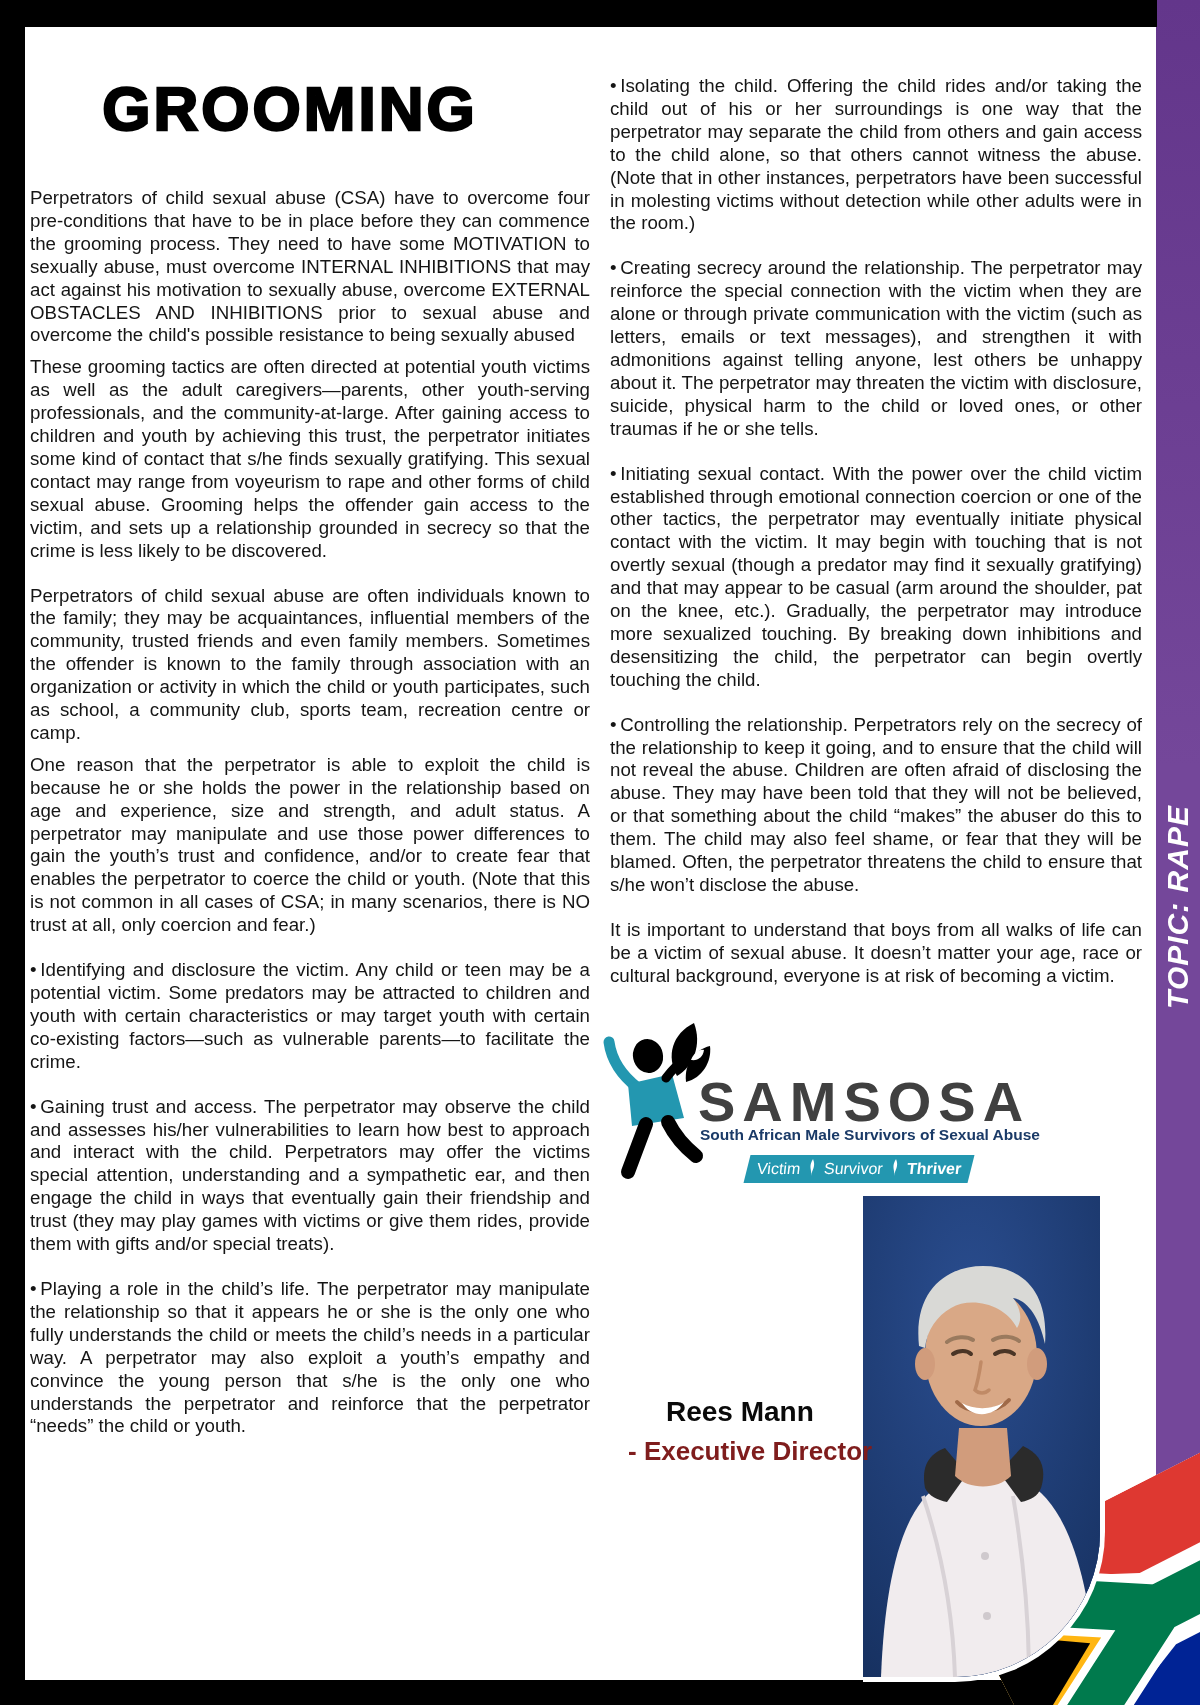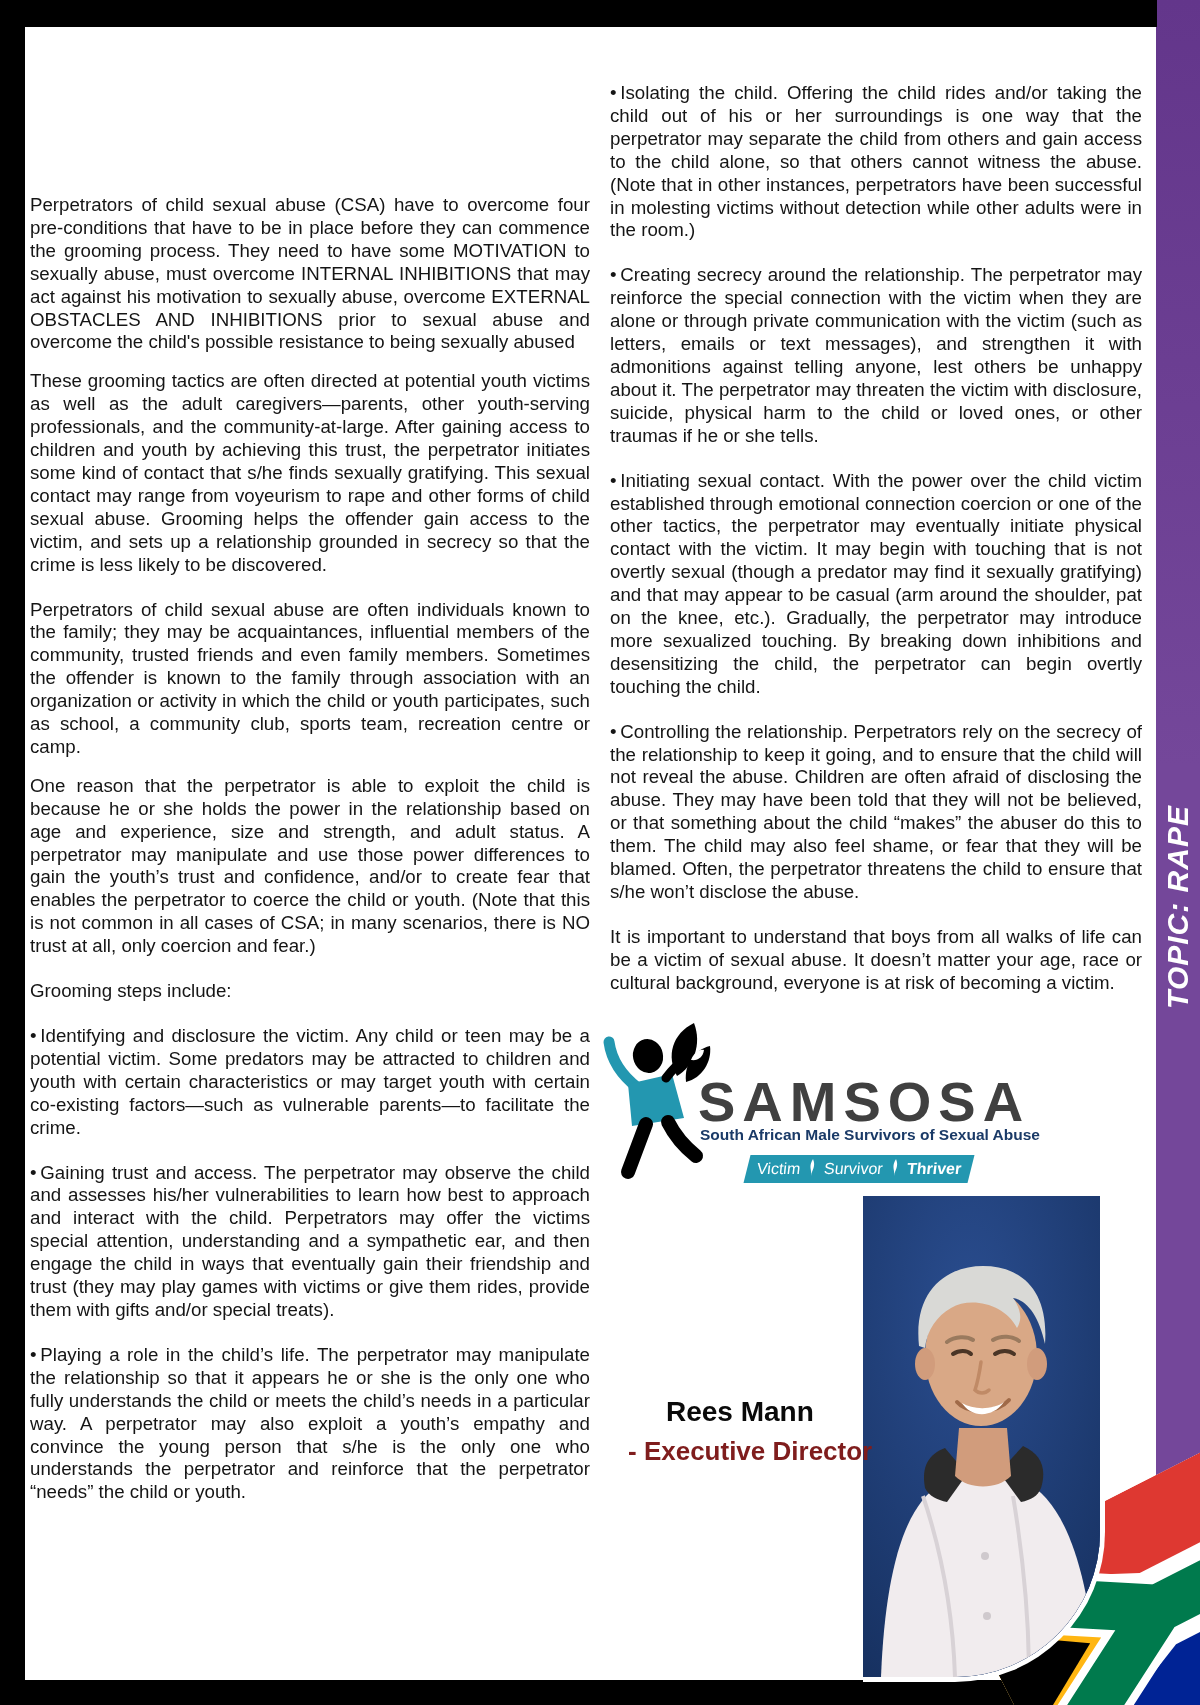--- a/index.html
+++ b/index.html
@@ -31,21 +31,21 @@
   }
   .topic{
     position:absolute;left:1008px;top:890px;width:340px;height:34px;
     transform:rotate(-90deg);
     text-align:center;
     color:#ffffff;font-style:italic;font-weight:bold;font-size:30px;letter-spacing:1px;
     z-index:2;white-space:nowrap;
   }
   
   .col{position:absolute;text-align:justify;font-size:18.7px;line-height:22.9px;color:#151515;}
-  .col p{margin:16px 0 22px 0;}
+  .col p{margin:9px 0 22px 0;}
   .col p.joined{margin-bottom:0;}
   .col-left{left:30px;top:178px;width:560px;}
   .col-right{left:610px;top:66px;width:532px;}
   .bullet::before{content:"\2022\2009";}
   .page-title{
     position:absolute;left:30px;top:78px;width:520px;
     text-align:center;
     font-size:62px;font-weight:bold;letter-spacing:3px;line-height:1;
     color:#000;
     -webkit-text-stroke:2.4px #000;
@@ -102,27 +102,27 @@
 <body>
 
 <div class="page">
 
   <div class="frame-top"></div>
   <div class="frame-left"></div>
   <div class="frame-bottom"></div>
   <div class="side-bar"></div>
   <div class="topic">TOPIC: RAPE</div>
 
+  <div class="page-title">GROOMING</div>
 
   <div class="col col-left">
     <p class="joined">Perpetrators of child sexual abuse (CSA) have to overcome four pre-conditions that have to be in place before they can commence the grooming process. They need to have some MOTIVATION to sexually abuse, must overcome INTERNAL INHIBITIONS that may act against his motivation to sexually abuse, overcome EXTERNAL OBSTACLES AND INHIBITIONS prior to sexual abuse and overcome the child's possible resistance to being sexually abused</p>
     <p>These grooming tactics are often directed at potential youth victims as well as the adult caregivers—parents, other youth-serving professionals, and the community-at-large. After gaining access to children and youth by achieving this trust, the perpetrator initiates some kind of contact that s/he finds sexually gratifying. This sexual contact may range from voyeurism to rape and other forms of child sexual abuse. Grooming helps the offender gain access to the victim, and sets up a relationship grounded in secrecy so that the crime is less likely to be discovered.</p>
     <p class="joined">Perpetrators of child sexual abuse are often individuals known to the family; they may be acquaintances, influential members of the community, trusted friends and even family members. Sometimes the offender is known to the family through association with an organization or activity in which the child or youth participates, such as school, a community club, sports team, recreation centre or camp.</p>
     <p>One reason that the perpetrator is able to exploit the child is because he or she holds the power in the relationship based on age and experience, size and strength, and adult status. A perpetrator may manipulate and use those power differences to gain the youth’s trust and confidence, and/or to create fear that enables the perpetrator to coerce the child or youth. (Note that this is not common in all cases of CSA; in many scenarios, there is NO trust at all, only coercion and fear.)</p>
-    <p>Grooming steps include:</p>
     <p class="bullet">Identifying and disclosure the victim. Any child or teen may be a potential victim. Some predators may be attracted to children and youth with certain characteristics or may target youth with certain co-existing factors—such as vulnerable parents—to facilitate the crime.</p>
     <p class="bullet">Gaining trust and access. The perpetrator may observe the child and assesses his/her vulnerabilities to learn how best to approach and interact with the child. Perpetrators may offer the victims special attention, understanding and a sympathetic ear, and then engage the child in ways that eventually gain their friendship and trust (they may play games with victims or give them rides, provide them with gifts and/or special treats).</p>
     <p class="bullet">Playing a role in the child’s life. The perpetrator may manipulate the relationship so that it appears he or she is the only one who fully understands the child or meets the child’s needs in a particular way. A perpetrator may also exploit a youth’s empathy and convince the young person that s/he is the only one who understands the perpetrator and reinforce that the perpetrator “needs” the child or youth.</p>
   </div>
 
   <div class="col col-right">
     <p class="bullet">Isolating the child. Offering the child rides and/or taking the child out of his or her surroundings is one way that the perpetrator may separate the child from others and gain access to the child alone, so that others cannot witness the abuse. (Note that in other instances, perpetrators have been successful in molesting victims without detection while other adults were in the room.)</p>
     <p class="bullet">Creating secrecy around the relationship. The perpetrator may reinforce the special connection with the victim when they are alone or through private communication with the victim (such as letters, emails or text messages), and strengthen it with admonitions against telling anyone, lest others be unhappy about it. The perpetrator may threaten the victim with disclosure, suicide, physical harm to the child or loved ones, or other traumas if he or she tells.</p>
     <p class="bullet">Initiating sexual contact. With the power over the child victim established through emotional connection coercion or one of the other tactics, the perpetrator may eventually initiate physical contact with the victim. It may begin with touching that is not overtly sexual (though a predator may find it sexually gratifying) and that may appear to be casual (arm around the shoulder, pat on the knee, etc.). Gradually, the perpetrator may introduce more sexualized touching. By breaking down inhibitions and desensitizing the child, the perpetrator can begin overtly touching the child.</p>
     <p class="bullet">Controlling the relationship. Perpetrators rely on the secrecy of the relationship to keep it going, and to ensure that the child will not reveal the abuse. Children are often afraid of disclosing the abuse. They may have been told that they will not be believed, or that something about the child “makes” the abuser do this to them. The child may also feel shame, or fear that they will be blamed. Often, the perpetrator threatens the child to ensure that s/he won’t disclose the abuse.</p>

